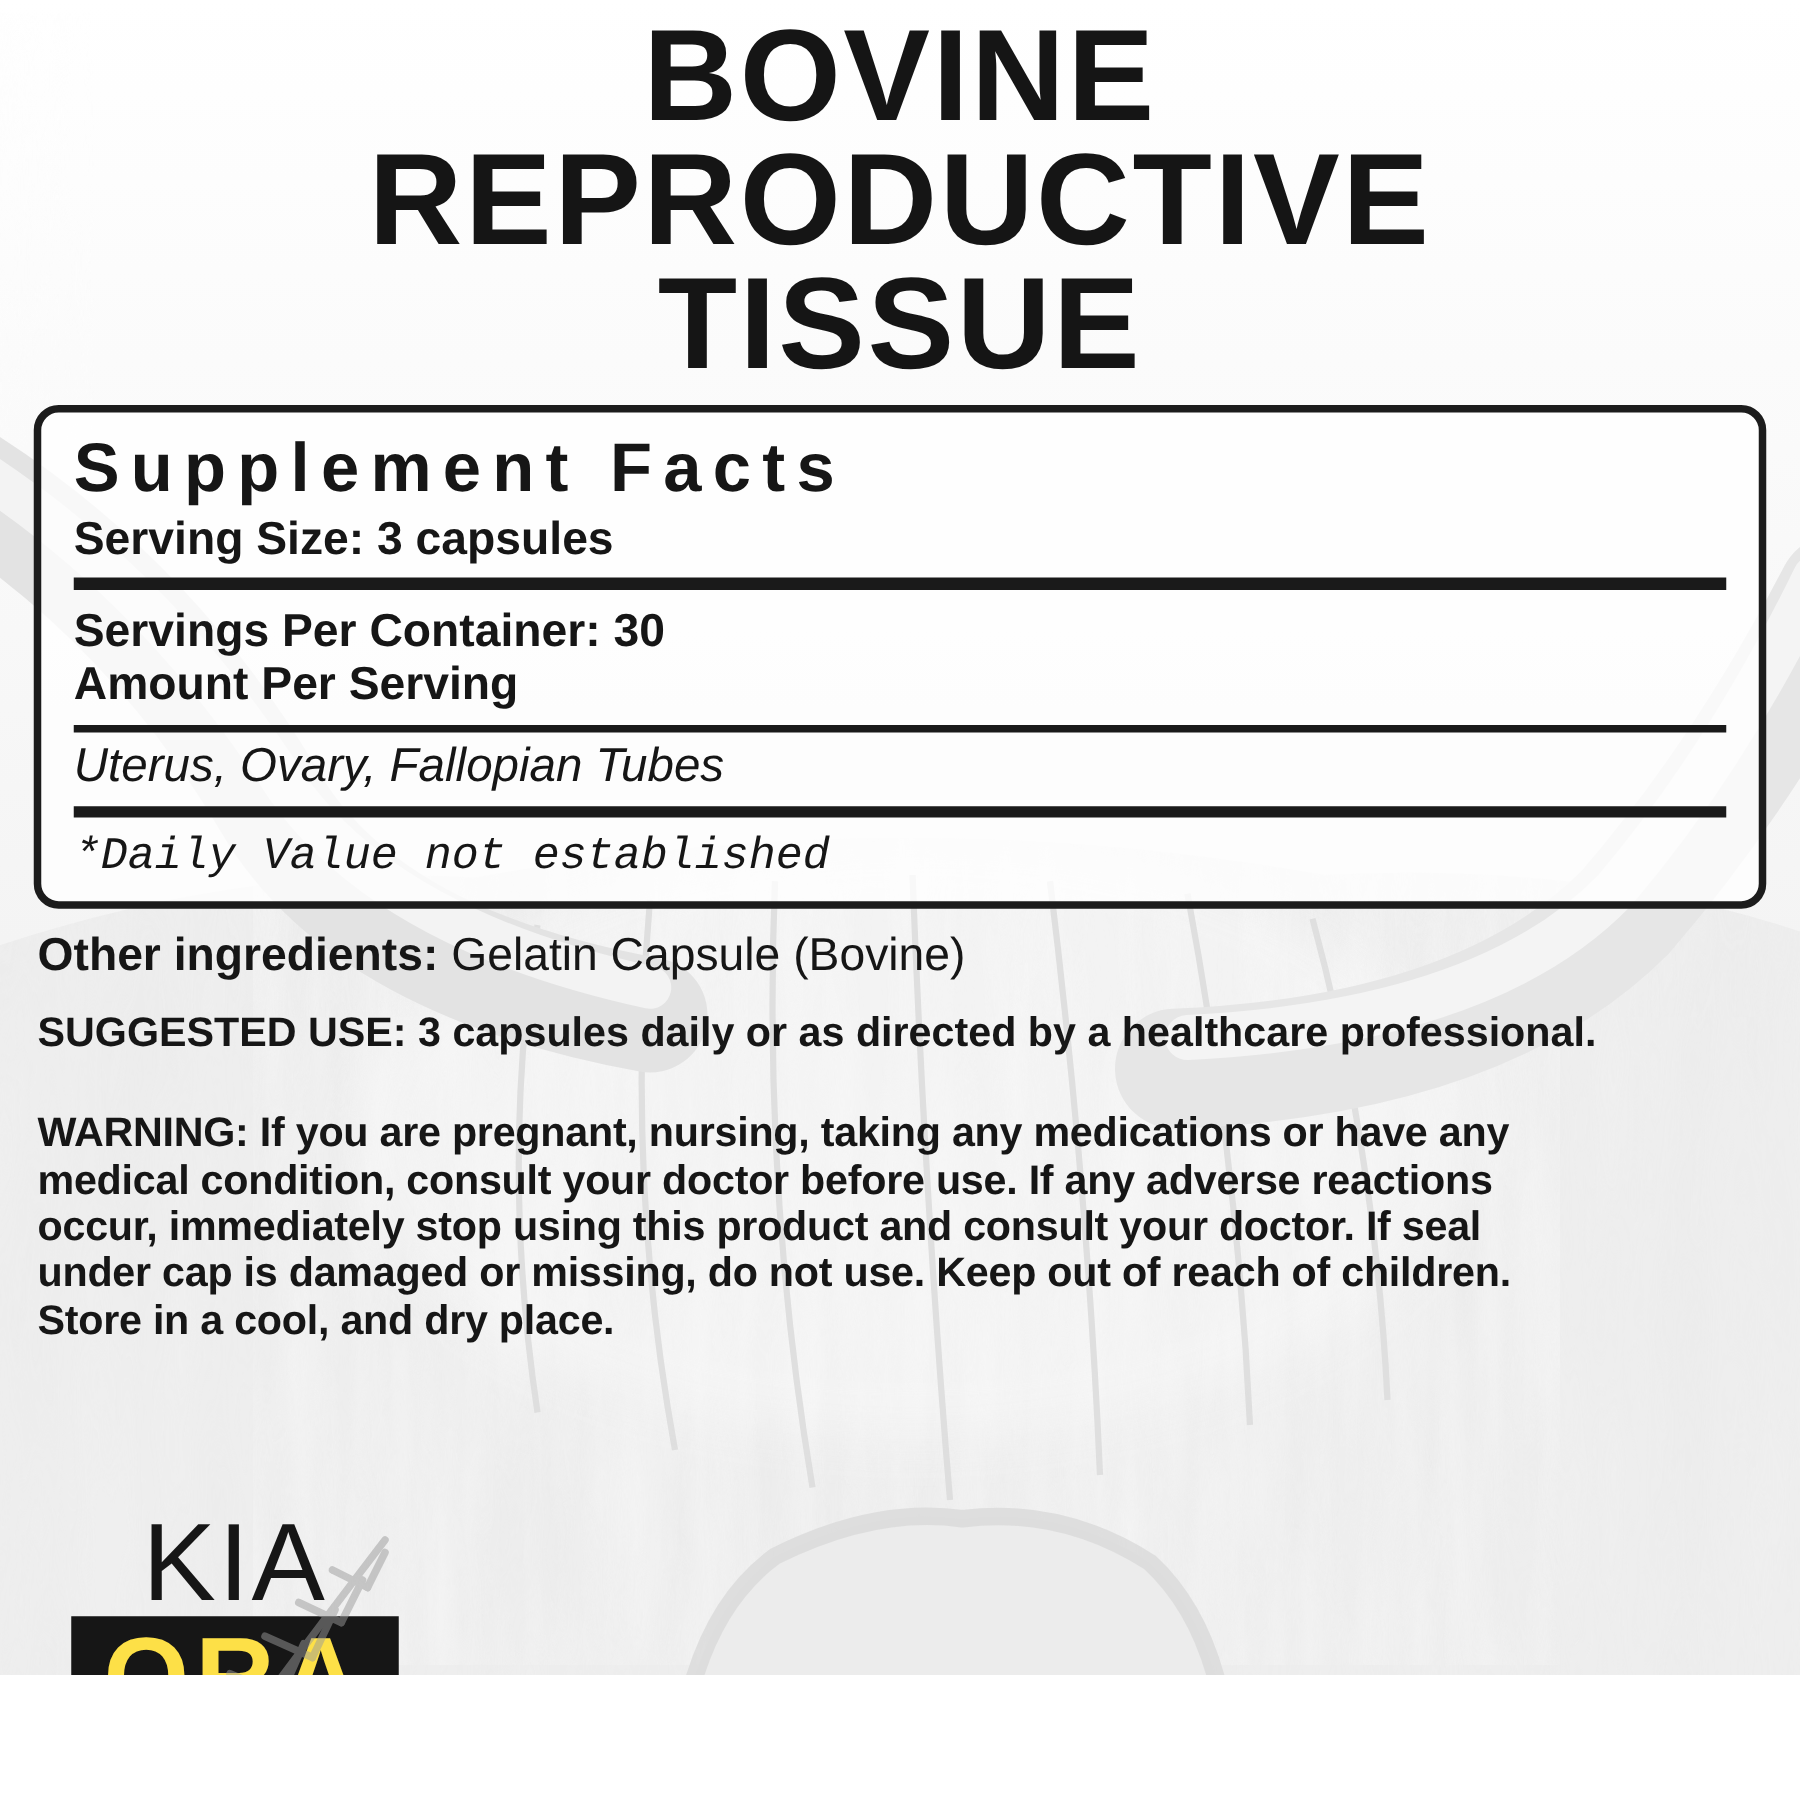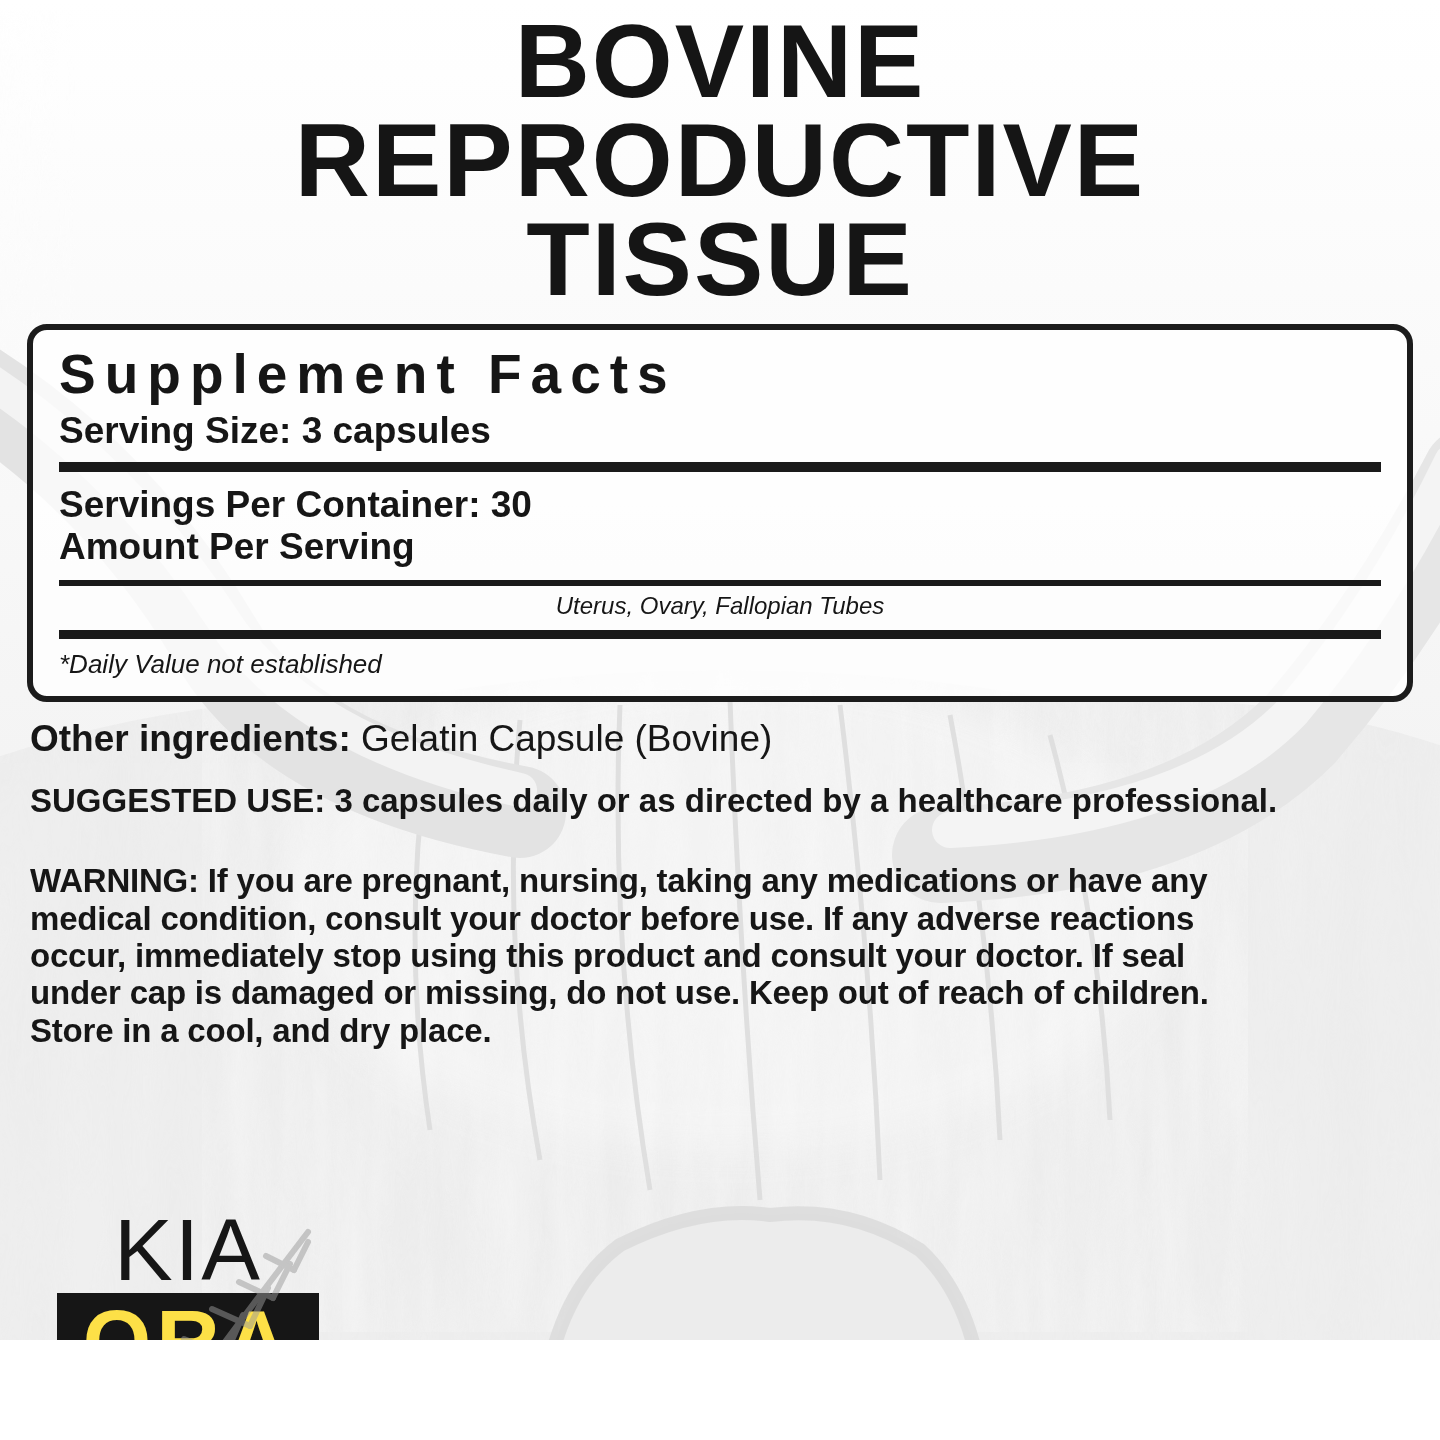--- a/index.html
+++ b/index.html
@@ -15,23 +15,23 @@
          border-radius:20px;background:rgba(255,255,255,0.76);padding:12px 26px 16px 26px;}
   .sf-heading{font-size:55px;font-weight:bold;letter-spacing:9px;}
   .sf-serving{font-size:37px;font-weight:bold;margin-top:4px;}
   .rule{background:#1a1a1a;}
   .r1{height:10px;margin-top:10px;}
   .row{display:flex;justify-content:space-between;align-items:baseline;flex-direction:column;}
   .srv{margin-top:12px;font-size:37px;font-weight:bold;}
   .r2{height:6px;margin-top:12px;}
   .ing{margin-top:14px;font-size:38px;font-weight:bold;}
   .ing .amt{white-space:nowrap;margin-left:20px;}
-  .components{font-size:24px;font-style:italic;margin-top:6px;text-align:center;}
+  .components{font-size:38px;font-style:italic;margin-top:6px;}
   .r3{height:9px;margin-top:10px;}
-  .dv{font-size:26px;font-style:italic;margin-top:10px;}
+  .dv{font-size:36px;font-style:italic;margin-top:10px;font-family:Liberation Mono, monospace;}
 
   .other{margin:16px 0 0 30px;font-size:37px;}
   .other .lbl{font-weight:bold;}
   .suggested{margin:22px 0 0 30px;font-size:33px;font-weight:bold;white-space:pre;}
   .warning{margin:42px 0 0 30px;font-size:33px;font-weight:bold;line-height:1.13;
            white-space:pre-line;letter-spacing:-0.2px;}
 
   .logo{position:absolute;left:6px;top:1198px;width:364px;display:flex;flex-direction:column;
         align-items:center;z-index:2;}
   .logo .fern{position:absolute;left:52px;top:-8px;width:300px;height:340px;z-index:1;}

